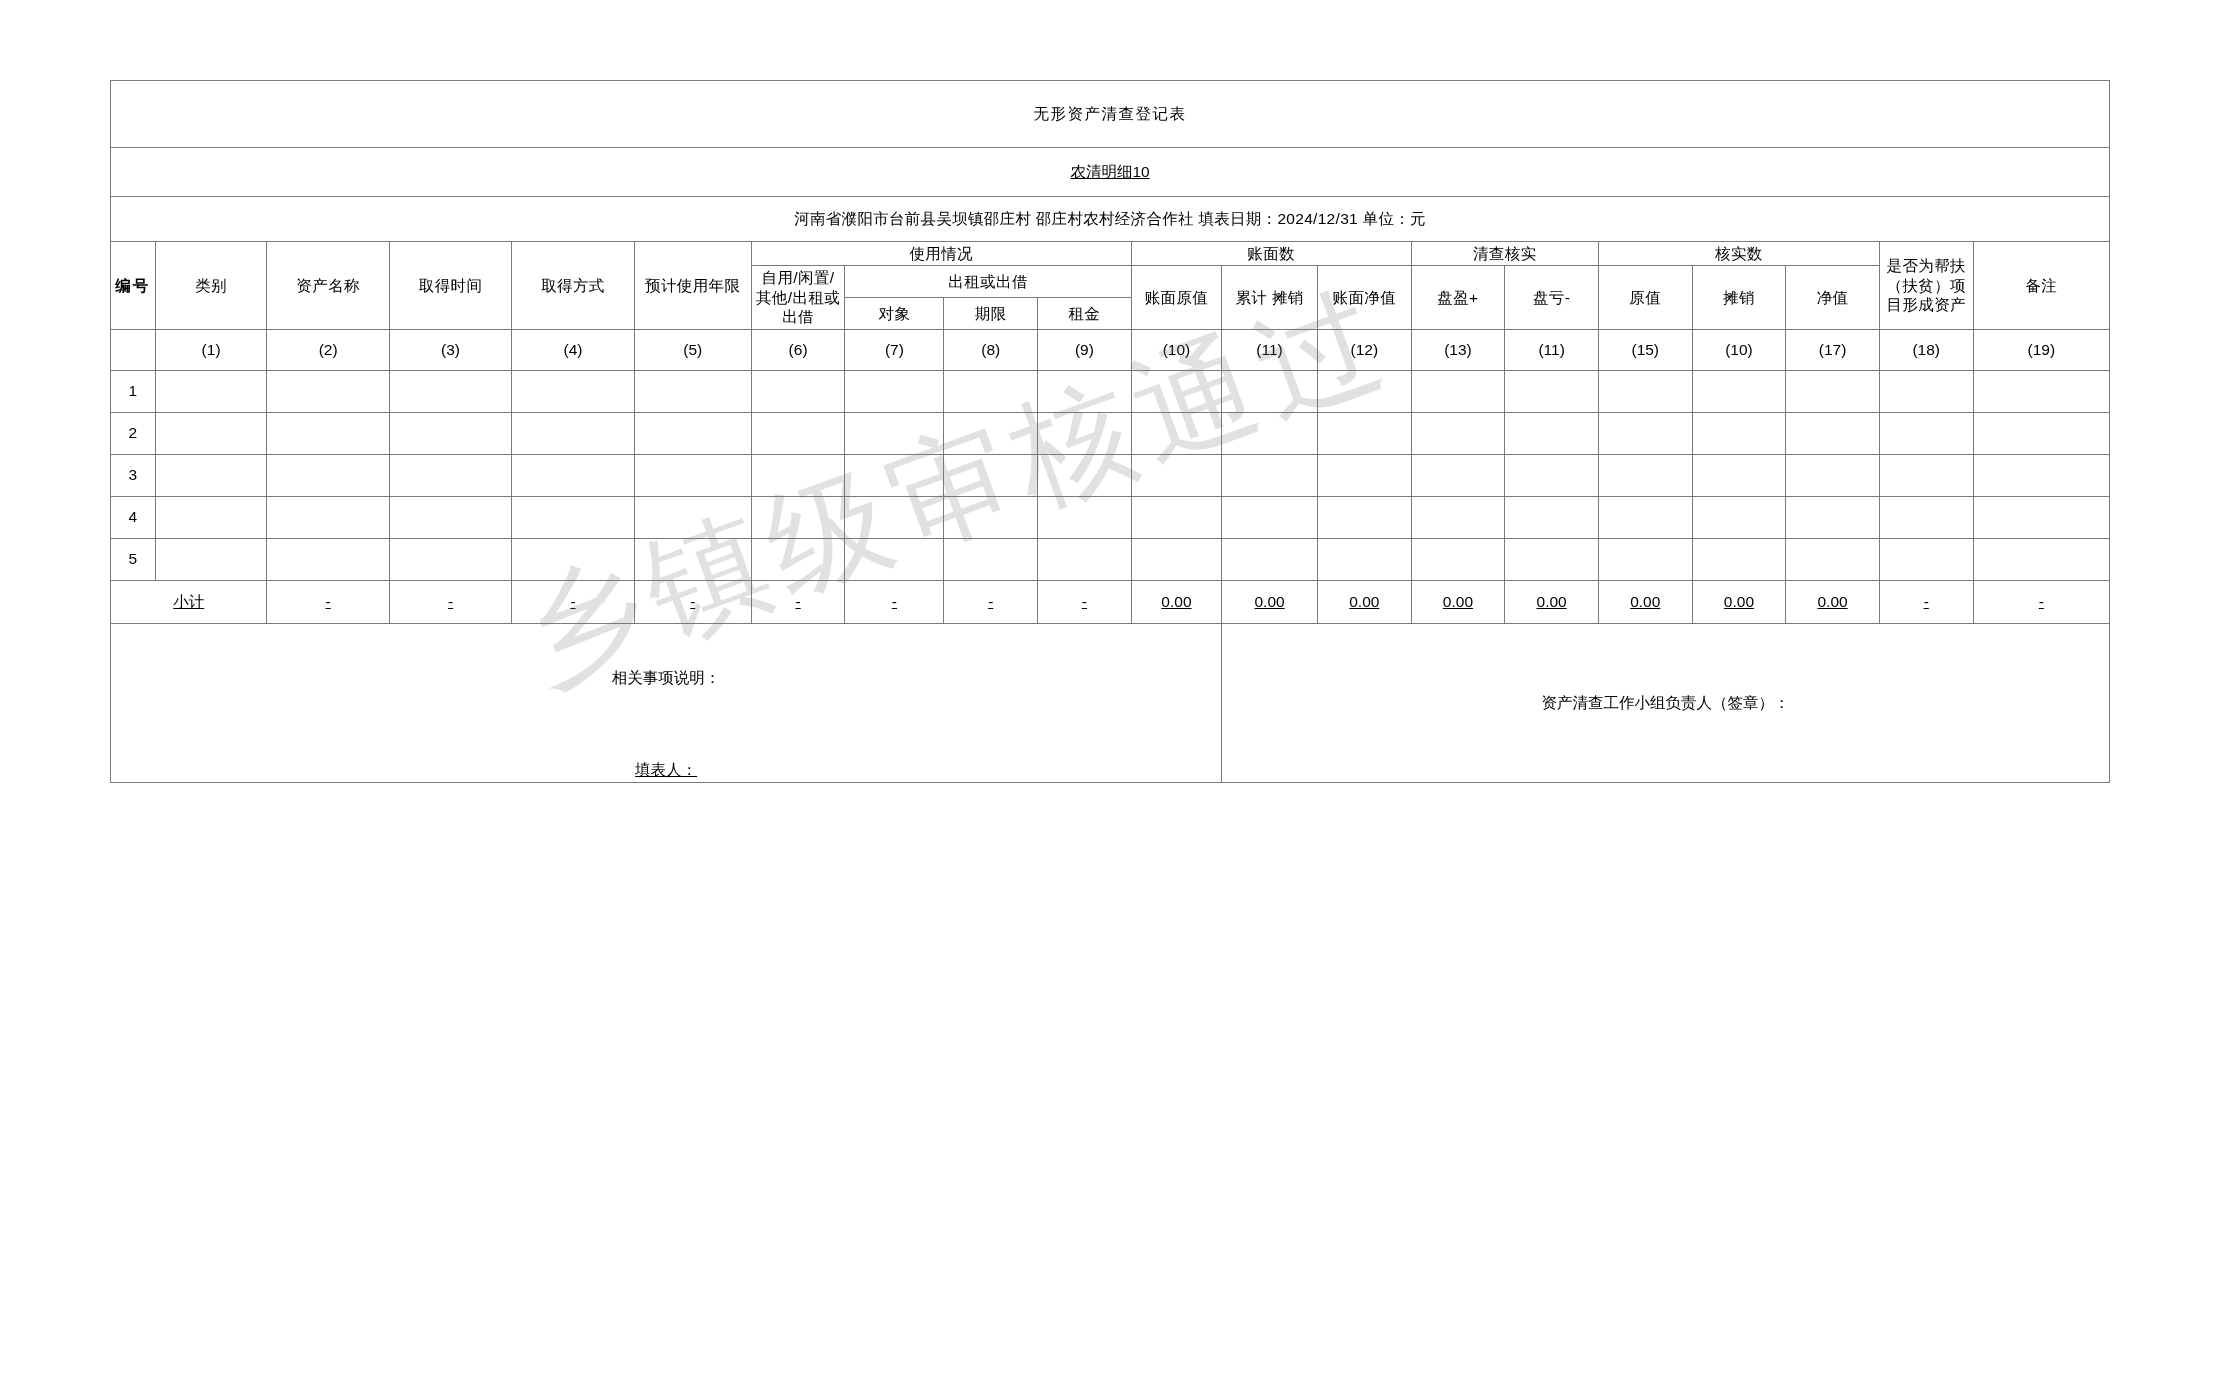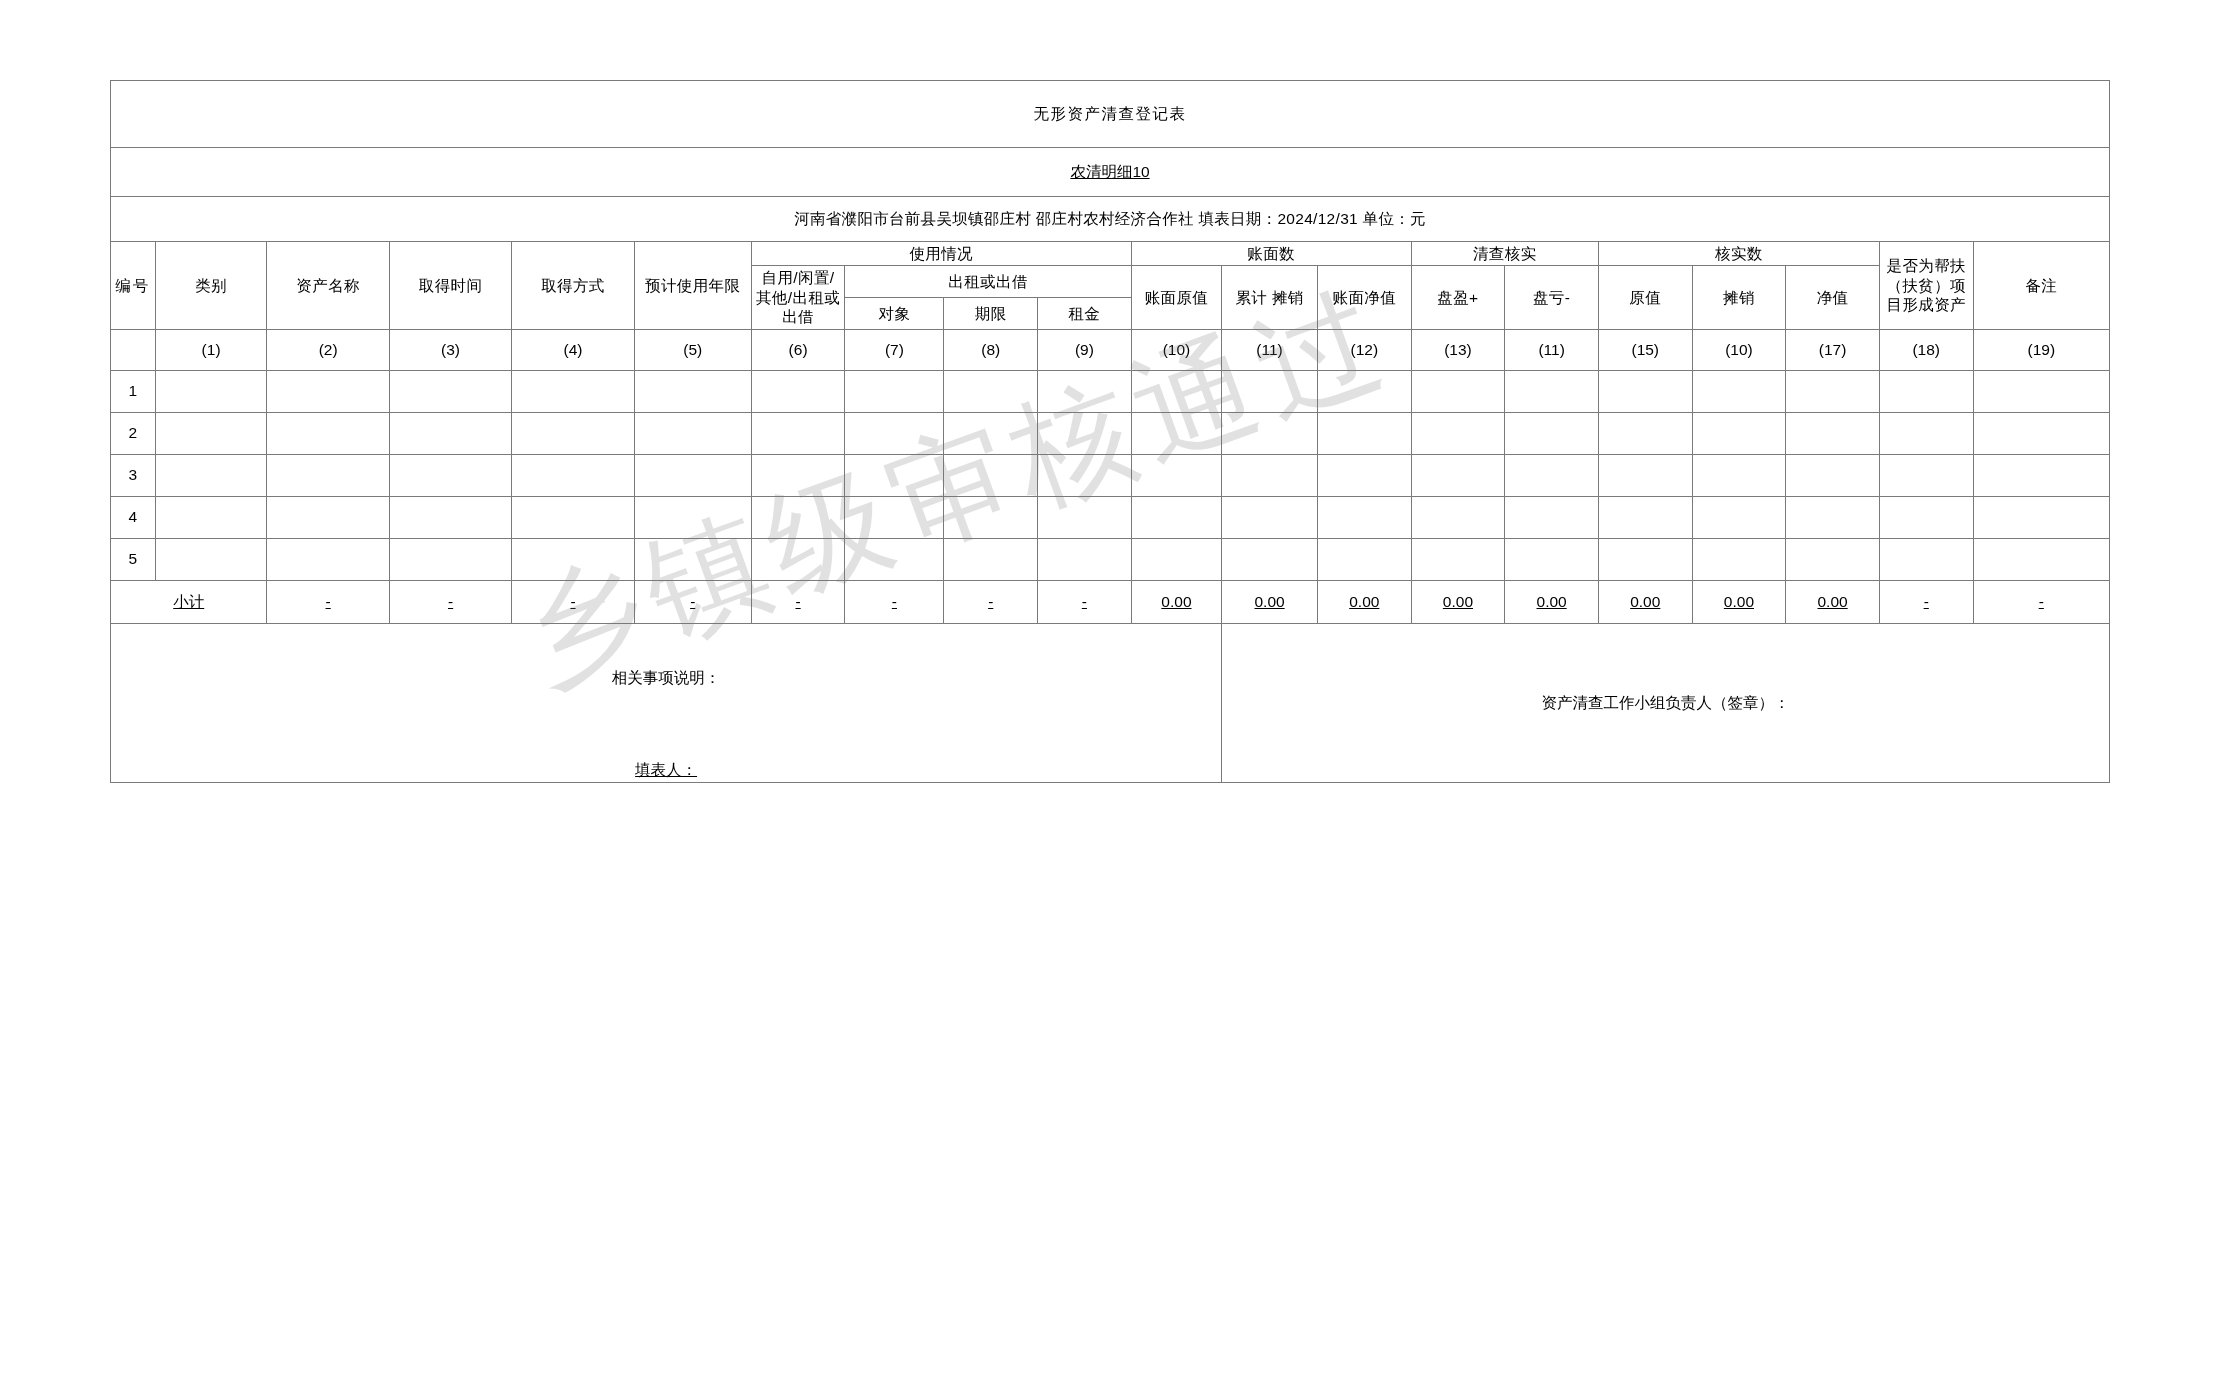--- a/index.html
+++ b/index.html
@@ -62,20 +62,21 @@
     padding-right: 14px;
     letter-spacing: 0.3px;
     margin-left: 48px;
   }
   .hdr {
     font-size: 15.5px;
     letter-spacing: 0.4px;
   }
   .vtext {
     letter-spacing: 2px;
+    font-weight: bold;
   }
   .numrow td {
     height: 36px;
     font-size: 15px;
   }
   .datarow td {
     height: 37px;
   }
   .subtotal td {
     height: 38px;

